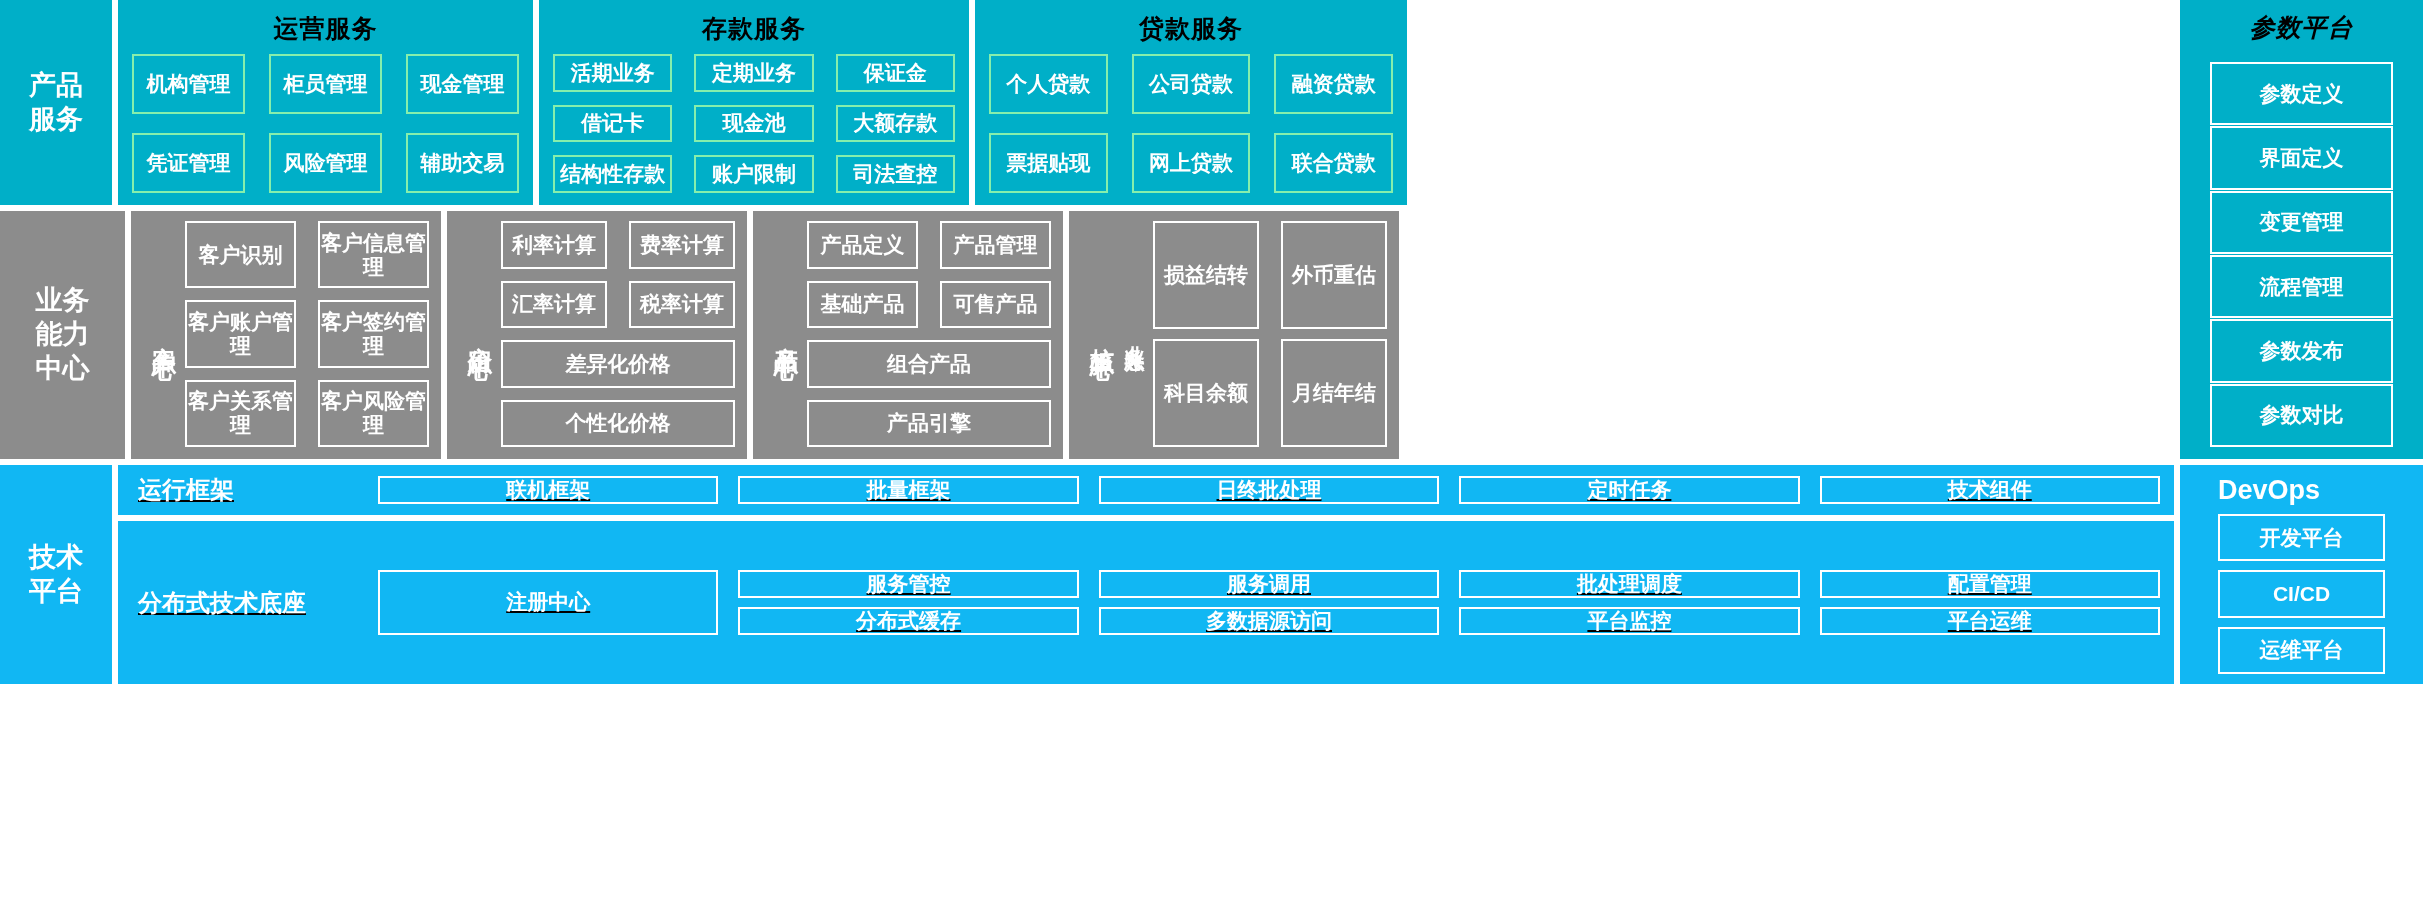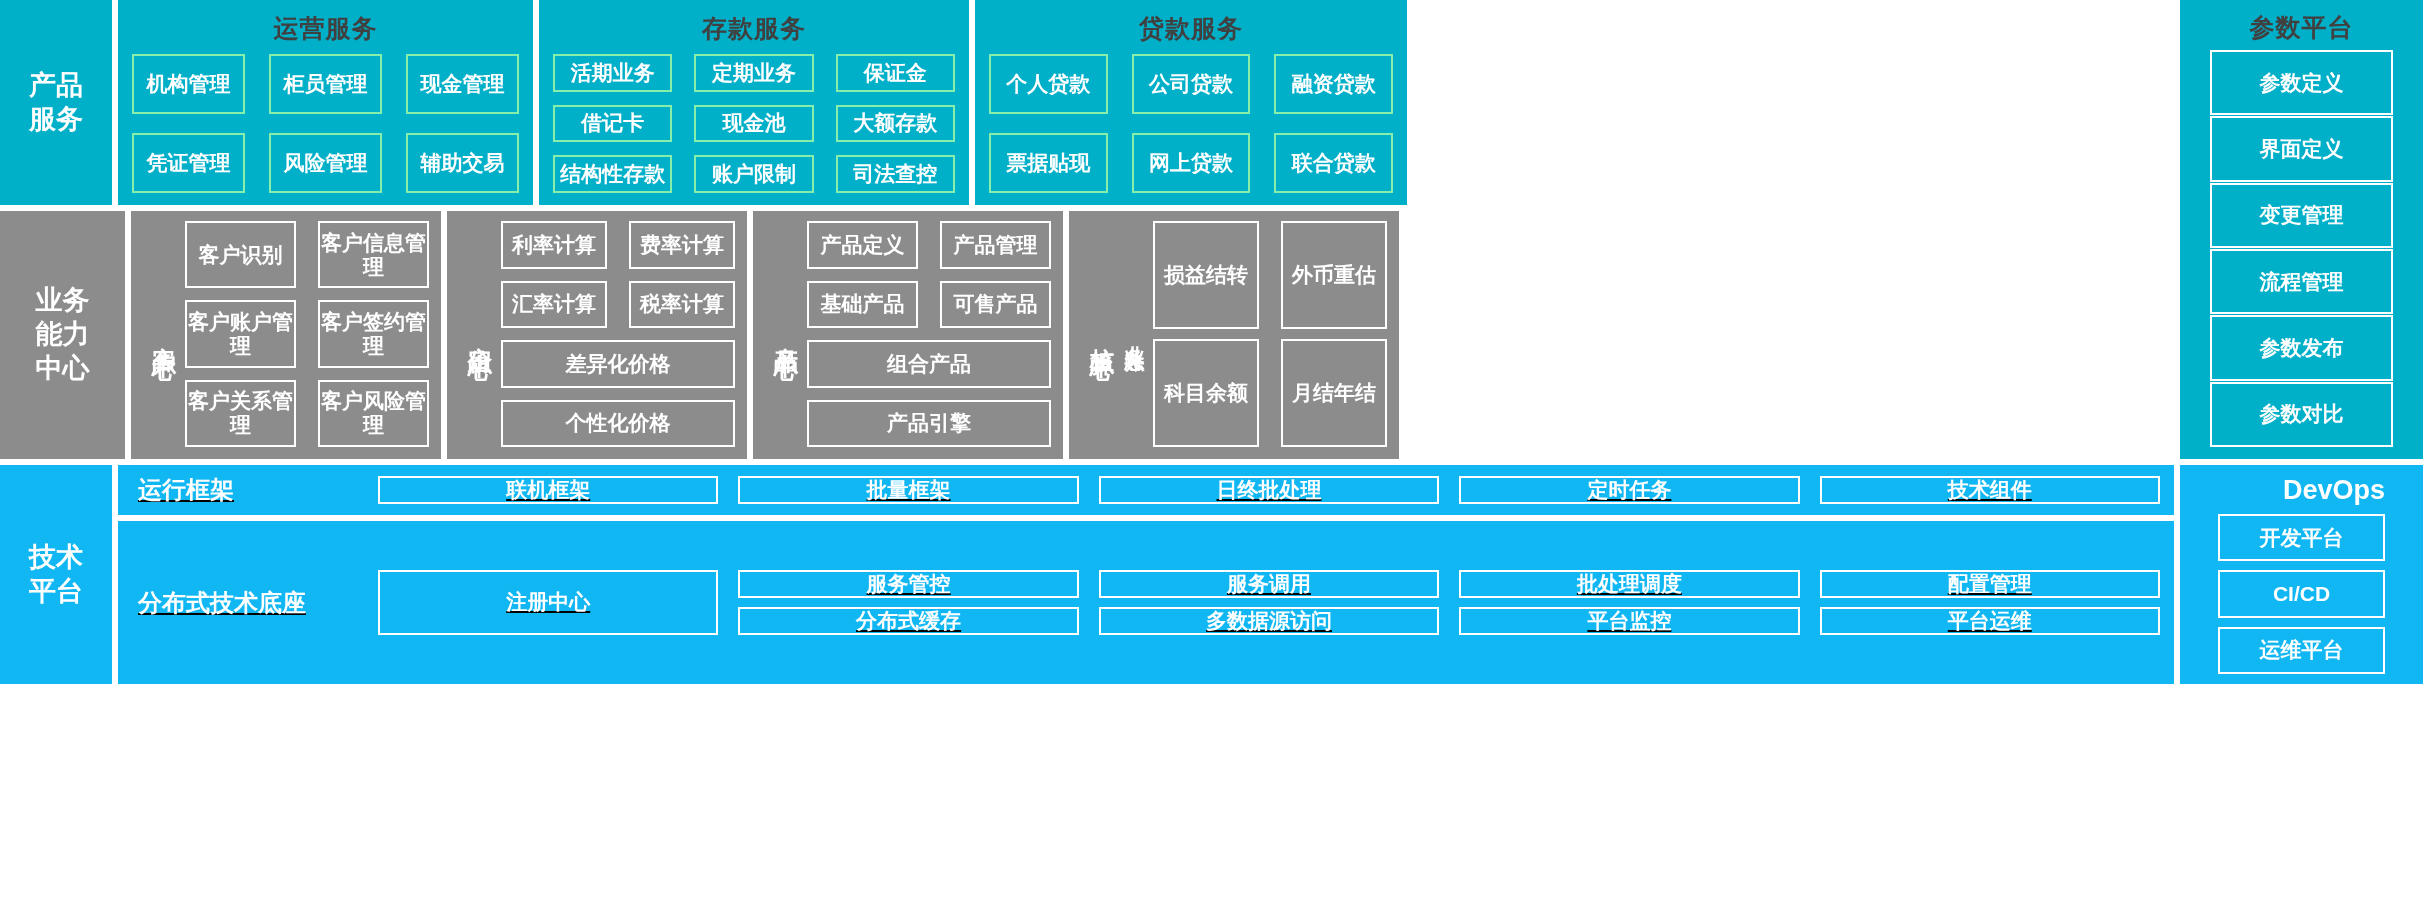--- a/index.html
+++ b/index.html
@@ -31,39 +31,39 @@
     display: flex; align-items: center; justify-content: center;
     text-align: center; line-height: 1.25;
   }
   .r1-label { width: 112px; }
   .group-teal {
     background: #00AFC8;
     display: flex; flex-direction: column;
     padding: 9px 14px 12px 14px;
   }
   .group-title {
-    color: #404040; font-size: 25px; font-weight: bold;
+    color: #000000; font-size: 25px; font-weight: bold;
     text-align: center; padding: 3px 0 9px 0; letter-spacing: 1px;
   }
   .grid3 { display: grid; grid-template-columns: repeat(3, 1fr); gap: 13px 22px; flex: 1; }
   .grid3.ops { gap: 19px 24px; }
   .cell-teal { background: #00AFC8; border: 2px solid #86efac; font-size: 21px; }
 
   .ops-group  { width: 415px; }
   .dep-group  { width: 430px; font-family: Liberation Serif, serif; }
   .loan-group { width: 432px; }
 
   
   .param-col {
     background: #00AFC8;
     width: 243px;
     display: flex; flex-direction: column;
     padding: 8px 30px 12px 30px;
   }
-  .param-col .group-title { padding-bottom: 6px; }
+  .param-col .group-title { padding-bottom: 18px; font-style: italic; }
   .param-cell { background: #00AFC8; border: 2px solid #ffffff; font-size: 21px; flex: 1; margin-bottom: 1px; }
   .param-cell:last-child { margin-bottom: 0; }
 
   
   .row2 { display: flex; height: 248px; gap: 6px; margin-top: 6px; }
   .band-label-gray {
     background: #8C8C8C; color: #fff; font-weight: bold; font-size: 27px;
     display: flex; align-items: center; justify-content: center;
     text-align: center; line-height: 1.25; width: 125px;
   }
@@ -104,21 +104,21 @@
   .strip2 { flex: 1; }
   .strip-label { color:#fff; font-weight:bold; font-size:24px; white-space:nowrap; width: 240px; }
   .strip-cells { flex:1; display:grid; grid-template-columns: repeat(5, 1fr); gap: 0 20px; }
   .cell-blue { background:#11B7F3; border:2px solid #ffffff; font-size:21px; }
   .strip2-cells { flex:1; display:grid; grid-template-columns: 1fr 1fr 1fr 1fr 1fr; gap: 9px 20px; }
   .reg-cell { grid-row: 1 / span 2; }
   .devops-col {
     background:#11B7F3; width:243px;
     display:flex; flex-direction:column; padding: 6px 38px 10px 38px;
   }
-  .devops-title { color:#fff; font-weight:bold; font-size:27px; text-align:right; padding: 4px 0 8px 0; }
+  .devops-title { color:#fff; font-weight:bold; font-size:27px; text-align:left; padding: 4px 0 8px 0; }
   .devops-cell { background:#11B7F3; border:2px solid #ffffff; font-size:21px; flex:1; margin-bottom: 9px; }
   .devops-cell:last-child { margin-bottom: 0; }
 </style>
 </head>
 <body>
 
 <div class="page">
 
   <div class="row1">
 

